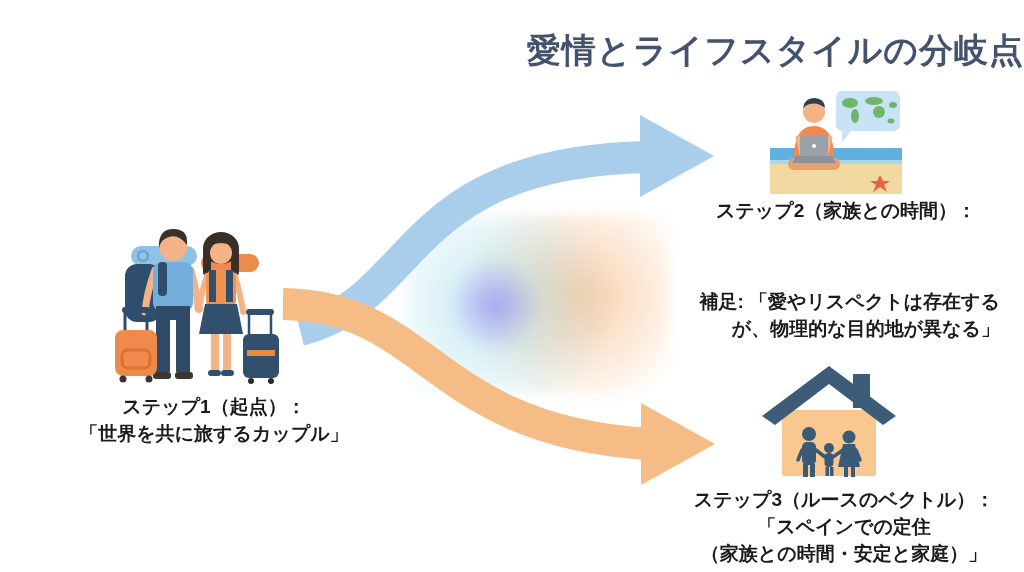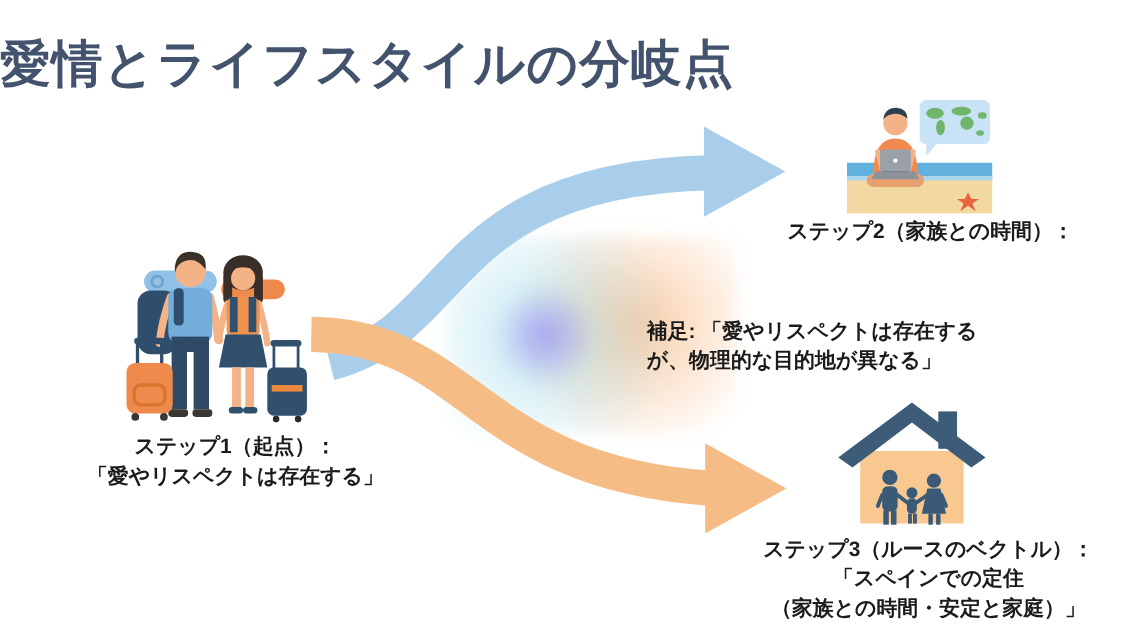--- a/index.html
+++ b/index.html
@@ -1,28 +1,28 @@
 <!DOCTYPE html>
 <html><head>
 <meta charset="utf-8">
 <style>
   html,body{margin:0;padding:0;background:#ffffff;}
   .stage{
     position:relative;width:1024px;height:572px;background:#ffffff;overflow:hidden;
     font-family:"Liberation Sans","DejaVu Sans",sans-serif;
   }
   .title{
-    position:absolute;top:28px;left:0;width:100%;text-align:left;
-    font-size:46px;font-weight:700;color:#43536E;letter-spacing:1px;
+    position:absolute;top:28px;left:0;width:100%;text-align:right;
+    font-size:34px;font-weight:700;color:#43536E;letter-spacing:1px;
   }
   .label{
     position:absolute;font-size:19px;line-height:27px;font-weight:700;color:#1b1b1b;
   }
   .label.center{text-align:center;}
-  .label.left{text-align:left;}
+  .label.left{text-align:right;}
   #step1-label{left:31px;top:393px;width:366px;}
   #step2-label{left:668px;top:197px;width:356px;}
   #note-label{left:588px;top:288px;width:412px;}
   #step3-label{left:658px;top:486px;width:372px;}
   .arrows-svg,.icon-svg{position:absolute;pointer-events:none;}
   .arrows-svg{left:0;top:0;}
   #couple-icon{left:103px;top:222px;}
   #nomad-icon{left:762px;top:86px;}
   #house-icon{left:760px;top:362px;}
   #merge-blob{
@@ -150,21 +150,21 @@
       <circle cx="89" cy="75" r="6.5"></circle>
       <path d="M83 82 L95 82 L100 105 L78 105 Z"></path>
       <rect x="84" y="105" width="4" height="10"></rect>
       <rect x="91" y="105" width="4" height="10"></rect>
       <path d="M56 88 L65 95 M83 88 L73 95 M42 88 L38 98 M96 88 L100 98" stroke="#3A5A77" stroke-width="3.5" stroke-linecap="round" fill="none"></path>
     </g>
   </svg>
 
   <div id="step1-label" class="label center">
     <div>ステップ1（起点）：</div>
-    <div>「愛やリスペクトは存在する」</div>
+    <div>「世界を共に旅するカップル」</div>
   </div>
 
   <div id="step2-label" class="label center">
     <div>ステップ2（家族との時間）：</div>
   </div>
 
   <div id="note-label" class="label left">
     <div>補足: 「愛やリスペクトは存在する</div>
     <div>が、物理的な目的地が異なる」</div>
   </div>

